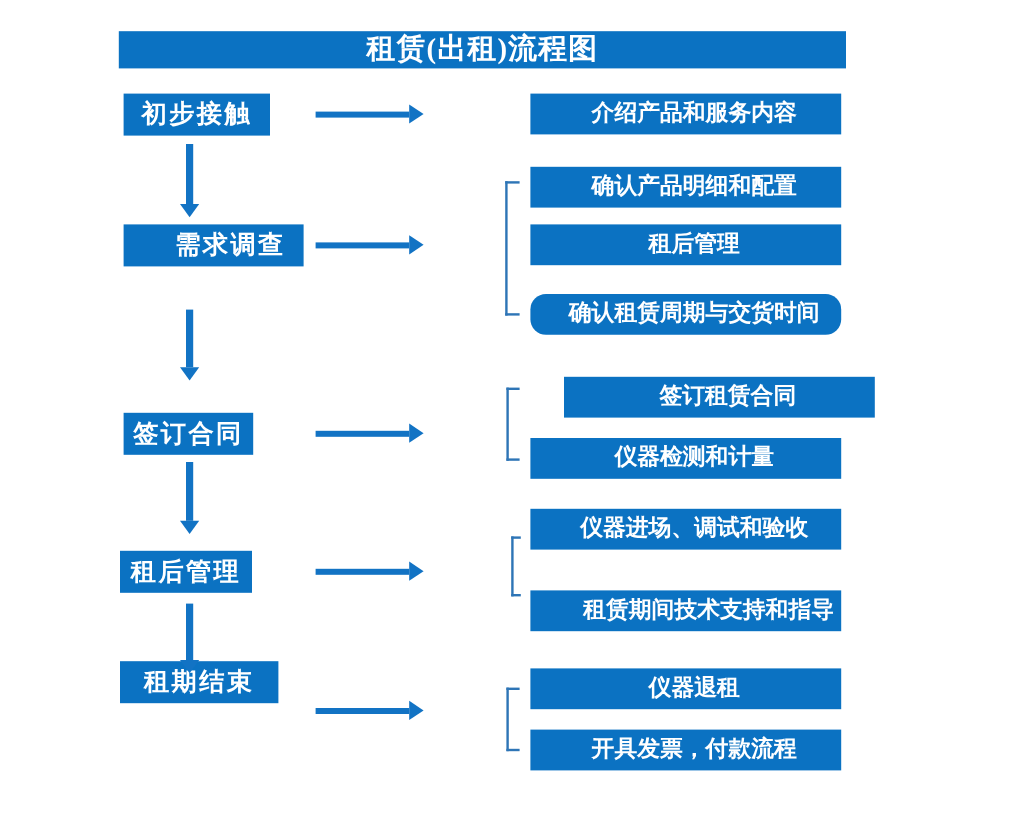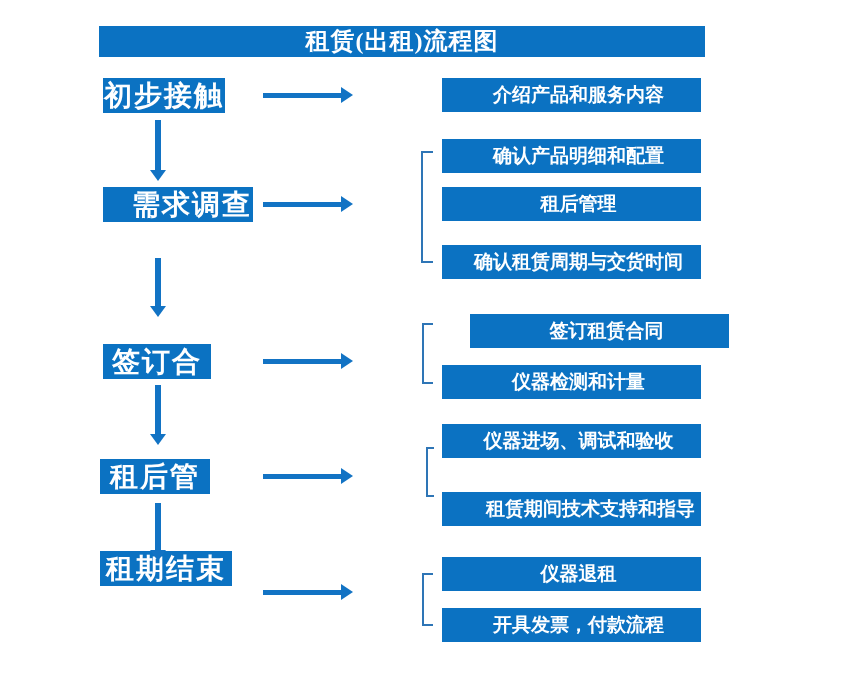--- a/index.html
+++ b/index.html
@@ -29,21 +29,21 @@
     text-align: center;
     letter-spacing: 1px;
     margin-top: 12px;
   }
   .lbox {
     position: absolute;
     height: 35px;
     background: var(--color-box_blue, #0b72c2);
     color: var(--color-text_white, #ffffff);
     font-weight: bold;
-    font-size: 28px;
+    font-size: 21px;
     line-height: 35px;
     text-align: center;
     letter-spacing: 2px;
   }
   .rbox {
     position: absolute;
     left: 442px;
     width: 259px;
     height: 34px;
     box-sizing: border-box;
@@ -106,21 +106,21 @@
 
   <div class="lbox" style="left:103px; top:78px;  width:122px;">初步接触</div>
   <div class="lbox" style="left:103px; top:187px; width:122px;padding-left:28px;">需求调查</div>
   <div class="lbox" style="left:103px; top:344px; width:108px;">签订合同</div>
   <div class="lbox" style="left:100px; top:459px; width:110px;">租后管理</div>
   <div class="lbox" style="left:100px; top:551px; width:132px;">租期结束</div>
 
   <div class="rbox" style="top:78px;">介绍产品和服务内容</div>
   <div class="rbox" style="top:139px;">确认产品明细和配置</div>
   <div class="rbox" style="top:187px;">租后管理</div>
-  <div class="rbox" style="top:245px;">确认租赁周期与交货时间</div>
+  <div class="rbox" style="top:245px;border-radius:13px;">确认租赁周期与交货时间</div>
   <div class="rbox" style="top:314px;margin-left:28px;">签订租赁合同</div>
   <div class="rbox" style="top:365px;">仪器检测和计量</div>
   <div class="rbox" style="top:424px;">仪器进场、调试和验收</div>
   <div class="rbox" style="top:492px;padding-left:38px;">租赁期间技术支持和指导</div>
   <div class="rbox" style="top:608px;">开具发票，付款流程</div>
   <div class="rbox" style="top:557px;">仪器退租</div>
 
   <div class="harrow" style="top:93px;"></div>
   <div class="harrow" style="top:202px;"></div>
   <div class="harrow" style="top:359px;"></div>

